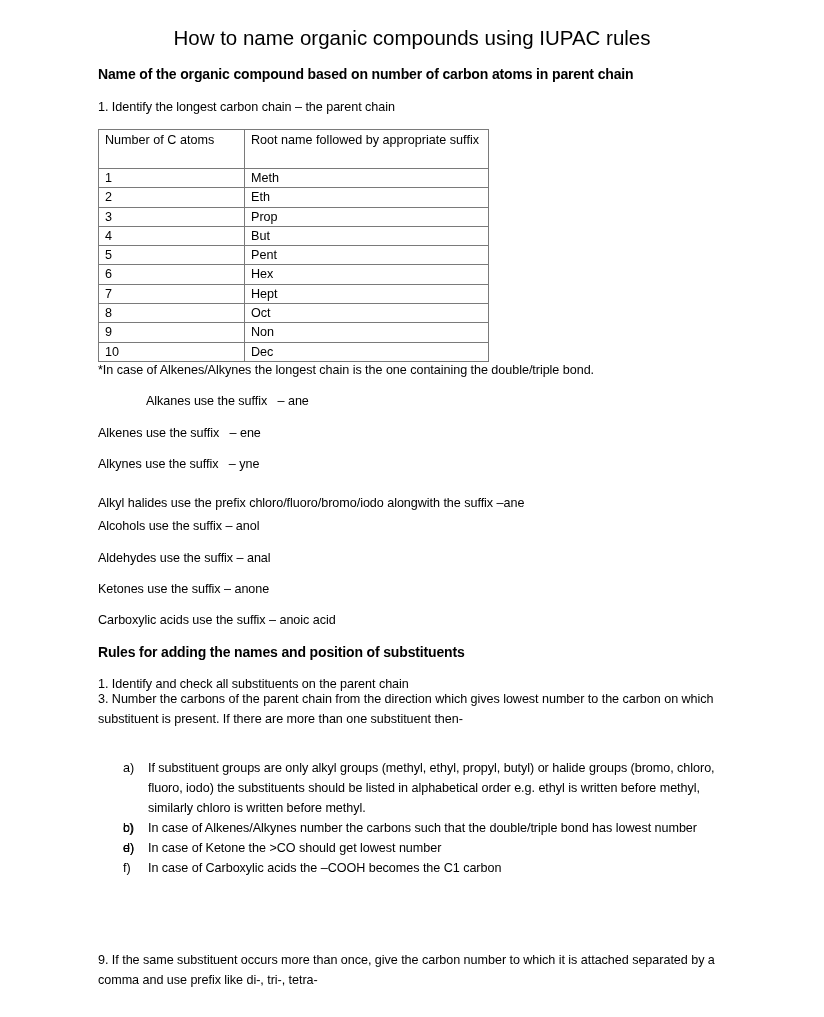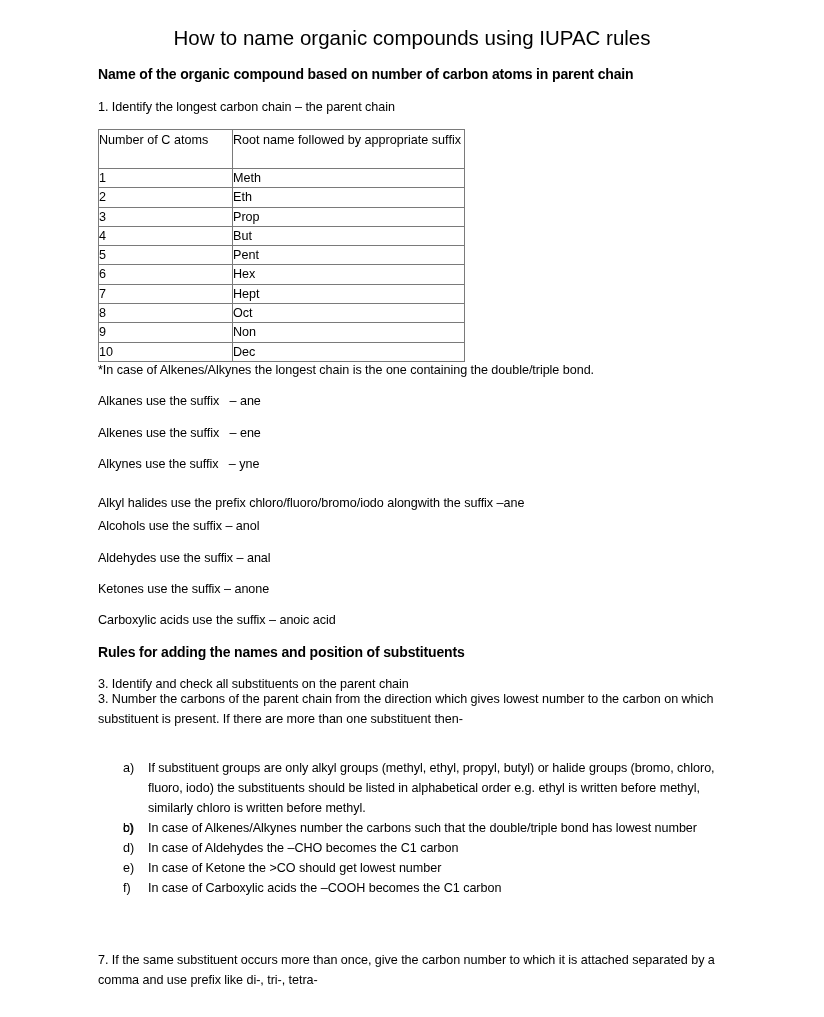--- a/index.html
+++ b/index.html
@@ -55,21 +55,21 @@
     }
     table.carbon-table {
       position: absolute;
       left: 98px;
       top: 129px;
       border-collapse: collapse;
       font-size: 12.6px;
     }
     table.carbon-table td {
       border: 1px solid #7a7a7a;
-      padding: 0 0;
+      padding: 0 6px;
       vertical-align: top;
       line-height: 18.3px;
       height: 18.3px;
     }
     table.carbon-table td.c1 { width: 133px; }
     table.carbon-table td.c2 { width: 231px; }
     table.carbon-table tr.hdr td { height: 37px; padding-top: 1px; }
 
     .sub-list {
       position: absolute;
@@ -145,56 +145,55 @@
     </tr>
     <tr>
       <td class="c1">10</td>
       <td class="c2">Dec</td>
     </tr>
   </tbody>
     </table>
 
   <div class="text" style="top:363px;">*In case of Alkenes/Alkynes the longest chain is the one containing the double/triple bond.</div>
 
-  <div class="text" style="top:394px;">Alkanes use the suffix &nbsp;&nbsp;– ane</div>
+  <div class="text" style="top:394px;margin-left:48px;">Alkanes use the suffix &nbsp;&nbsp;– ane</div>
   <div class="text" style="top:426px;">Alkenes use the suffix &nbsp;&nbsp;– ene</div>
   <div class="text" style="top:457px;">Alkynes use the suffix &nbsp;&nbsp;– yne</div>
   <div class="text" style="top:496px;">Alkyl halides use the prefix chloro/fluoro/bromo/iodo alongwith the suffix –ane</div>
   <div class="text" style="top:519px;">Alcohols use the suffix – anol</div>
   <div class="text" style="top:551px;">Aldehydes use the suffix – anal</div>
   <div class="text" style="top:582px;">Ketones use the suffix – anone</div>
   <div class="text" style="top:613px;">Carboxylic acids use the suffix – anoic acid</div>
 
   <div class="heading" style="top:644px;">Rules for adding the names and position of substituents</div>
 
-  <div class="text" style="top:677px;">3. Identify and check all substituents on the parent chain</div>
+  <div class="text" style="top:677px;">1. Identify and check all substituents on the parent chain</div>
 
   <div class="para" style="top:689px;">3. Number the carbons of the parent chain from the direction which gives lowest number to the carbon on which substituent is present. If there are more than one substituent then-</div>
 
   <div class="sub-list">
     <div class="sub-item">
       <span class="marker">a)</span>
       <span>If substituent groups are only alkyl groups (methyl, ethyl, propyl, butyl) or halide groups (bromo, chloro, fluoro, iodo) the substituents should be listed in alphabetical order e.g. ethyl is written before methyl, similarly chloro is written before methyl.</span>
     </div>
     <div class="sub-item">
       <span class="marker">b)</span>
     </div>
     <div class="sub-item">
       <span class="marker">c)</span>
       <span>In case of Alkenes/Alkynes number the carbons such that the double/triple bond has lowest number</span>
     </div>
     <div class="sub-item">
       <span class="marker">d)</span>
-      <span>In case of Aldehydes the –CHO becomes the C1 carbon</span>
     </div>
     <div class="sub-item">
       <span class="marker">e)</span>
       <span>In case of Ketone the &gt;CO should get lowest number</span>
     </div>
     <div class="sub-item">
       <span class="marker">f)</span>
       <span>In case of Carboxylic acids the –COOH becomes the C1 carbon</span>
     </div>
   </div>
 
-  <div class="para" style="top:950px;">7. If the same substituent occurs more than once, give the carbon number to which it is attached separated by a comma and use prefix like di-, tri-, tetra-</div>
+  <div class="para" style="top:950px;">9. If the same substituent occurs more than once, give the carbon number to which it is attached separated by a comma and use prefix like di-, tri-, tetra-</div>
 
 </div>
 
 </body></html>

